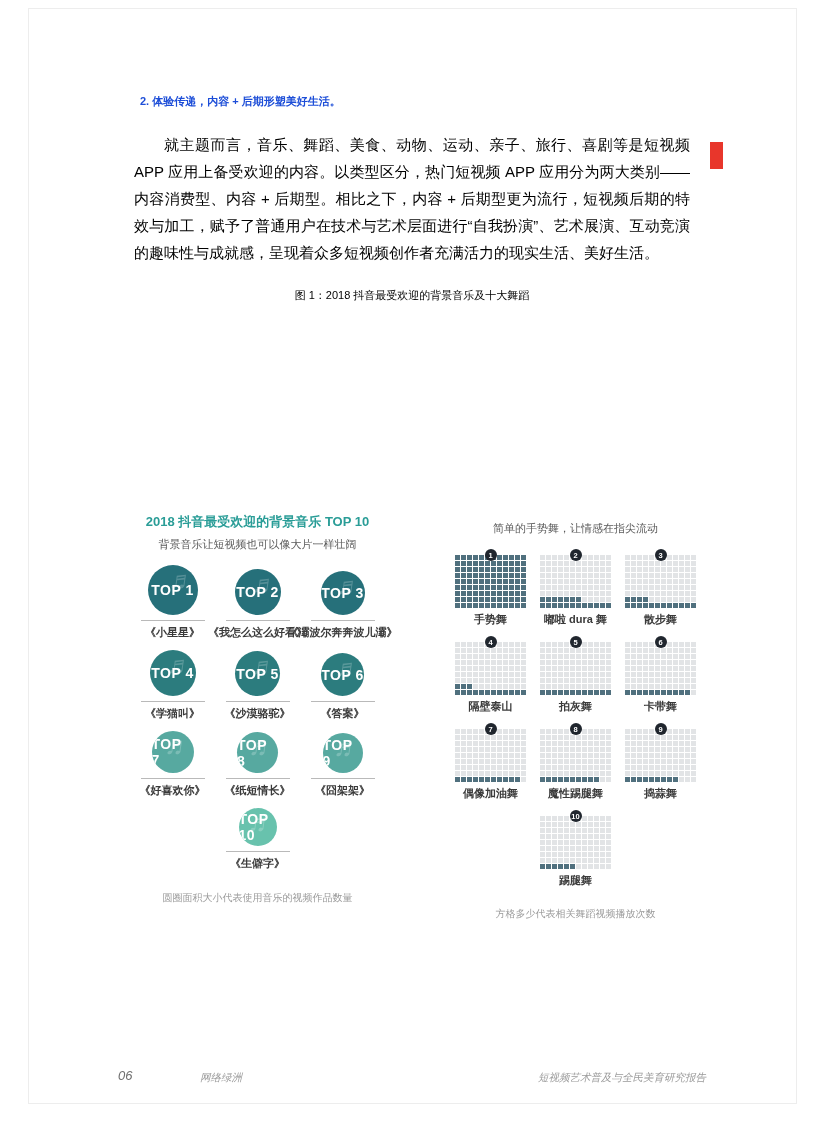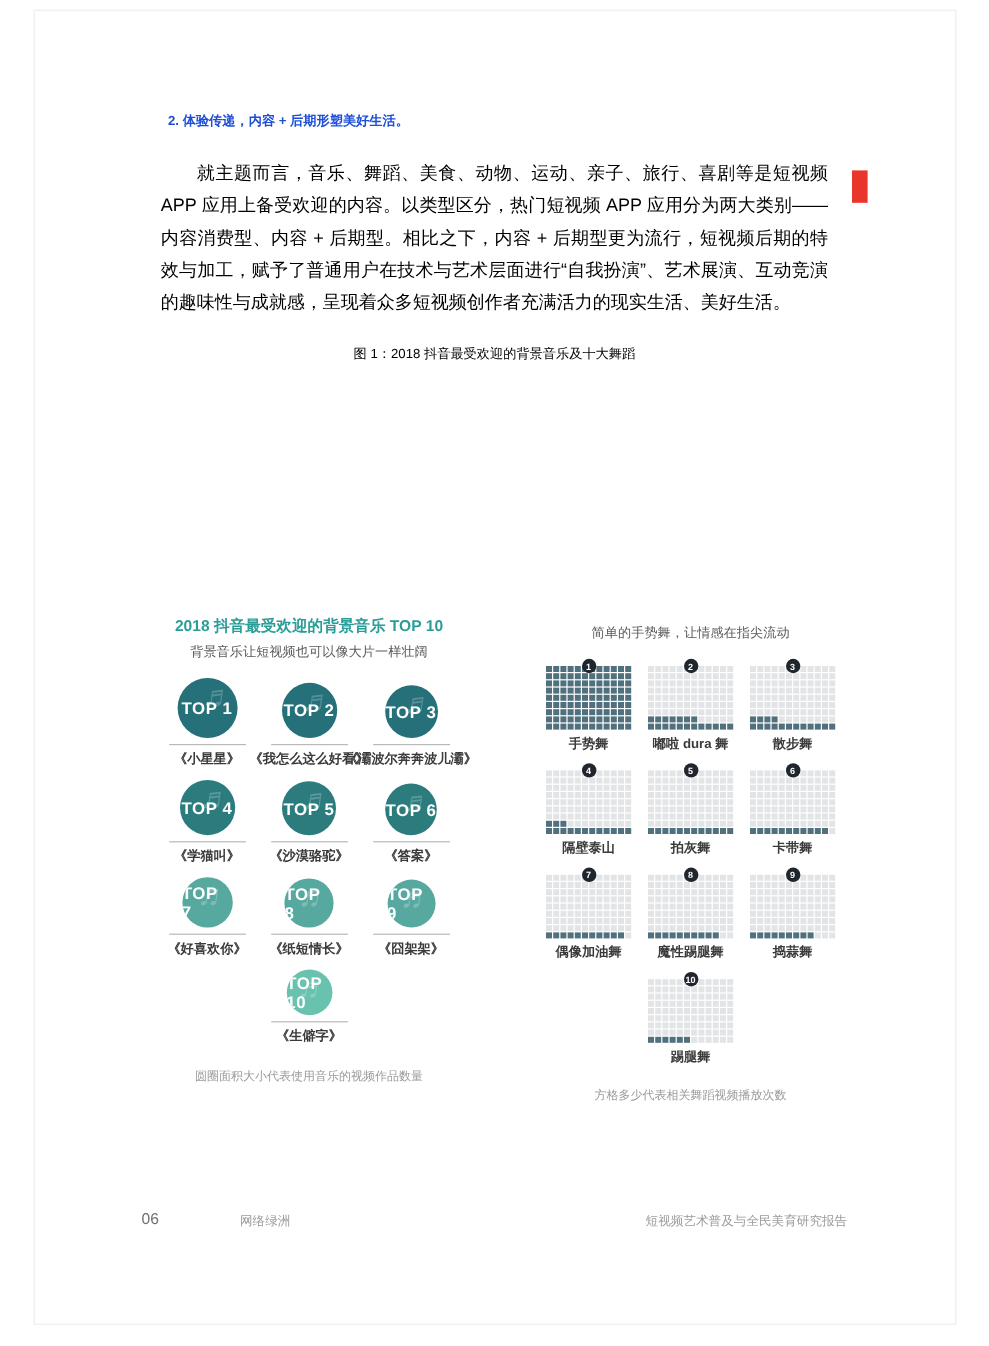--- a/index.html
+++ b/index.html
@@ -33,21 +33,21 @@
   .dance-item.center-col{margin-left:85px;}
   .waffle-wrap{position:relative;padding-top:6px;}
   .badge{position:absolute;top:0;left:50%;transform:translateX(-50%);width:12px;height:12px;border-radius:50%;
          background:var(--badge,#20262e);color:#fff;font-size:7.5px;font-weight:bold;
          display:flex;align-items:center;justify-content:center;z-index:2;}
   .waffle{display:grid;gap:1px;}
   .waffle i{display:block;width:5px;height:5px;background:var(--grid-empty,#e2e4e6);}
   .waffle i.f{background:var(--grid-filled,#50707e);}
   .dname{margin-top:4px;font-size:11px;font-weight:bold;color:#3a3a3a;white-space:nowrap;}
 
-  .footer{position:absolute;left:118px;right:118px;top:1008px;height:20px;font-size:10.5px;color:#9b9b9b;}
+  .footer{position:absolute;left:118px;right:118px;top:1068px;height:20px;font-size:10.5px;color:#9b9b9b;font-style:italic;}
   .footer .pageno{position:absolute;left:0;top:0;font-size:13px;color:#6f6f6f;}
   .footer .brand{position:absolute;left:82px;top:3px;}
   .footer .report{position:absolute;right:0;top:3px;margin-left:40px;}
 </style>
 </head>
 <body>
 
 <div class="page">
   <div class="frame"></div>
   <div class="red-mark"></div>

